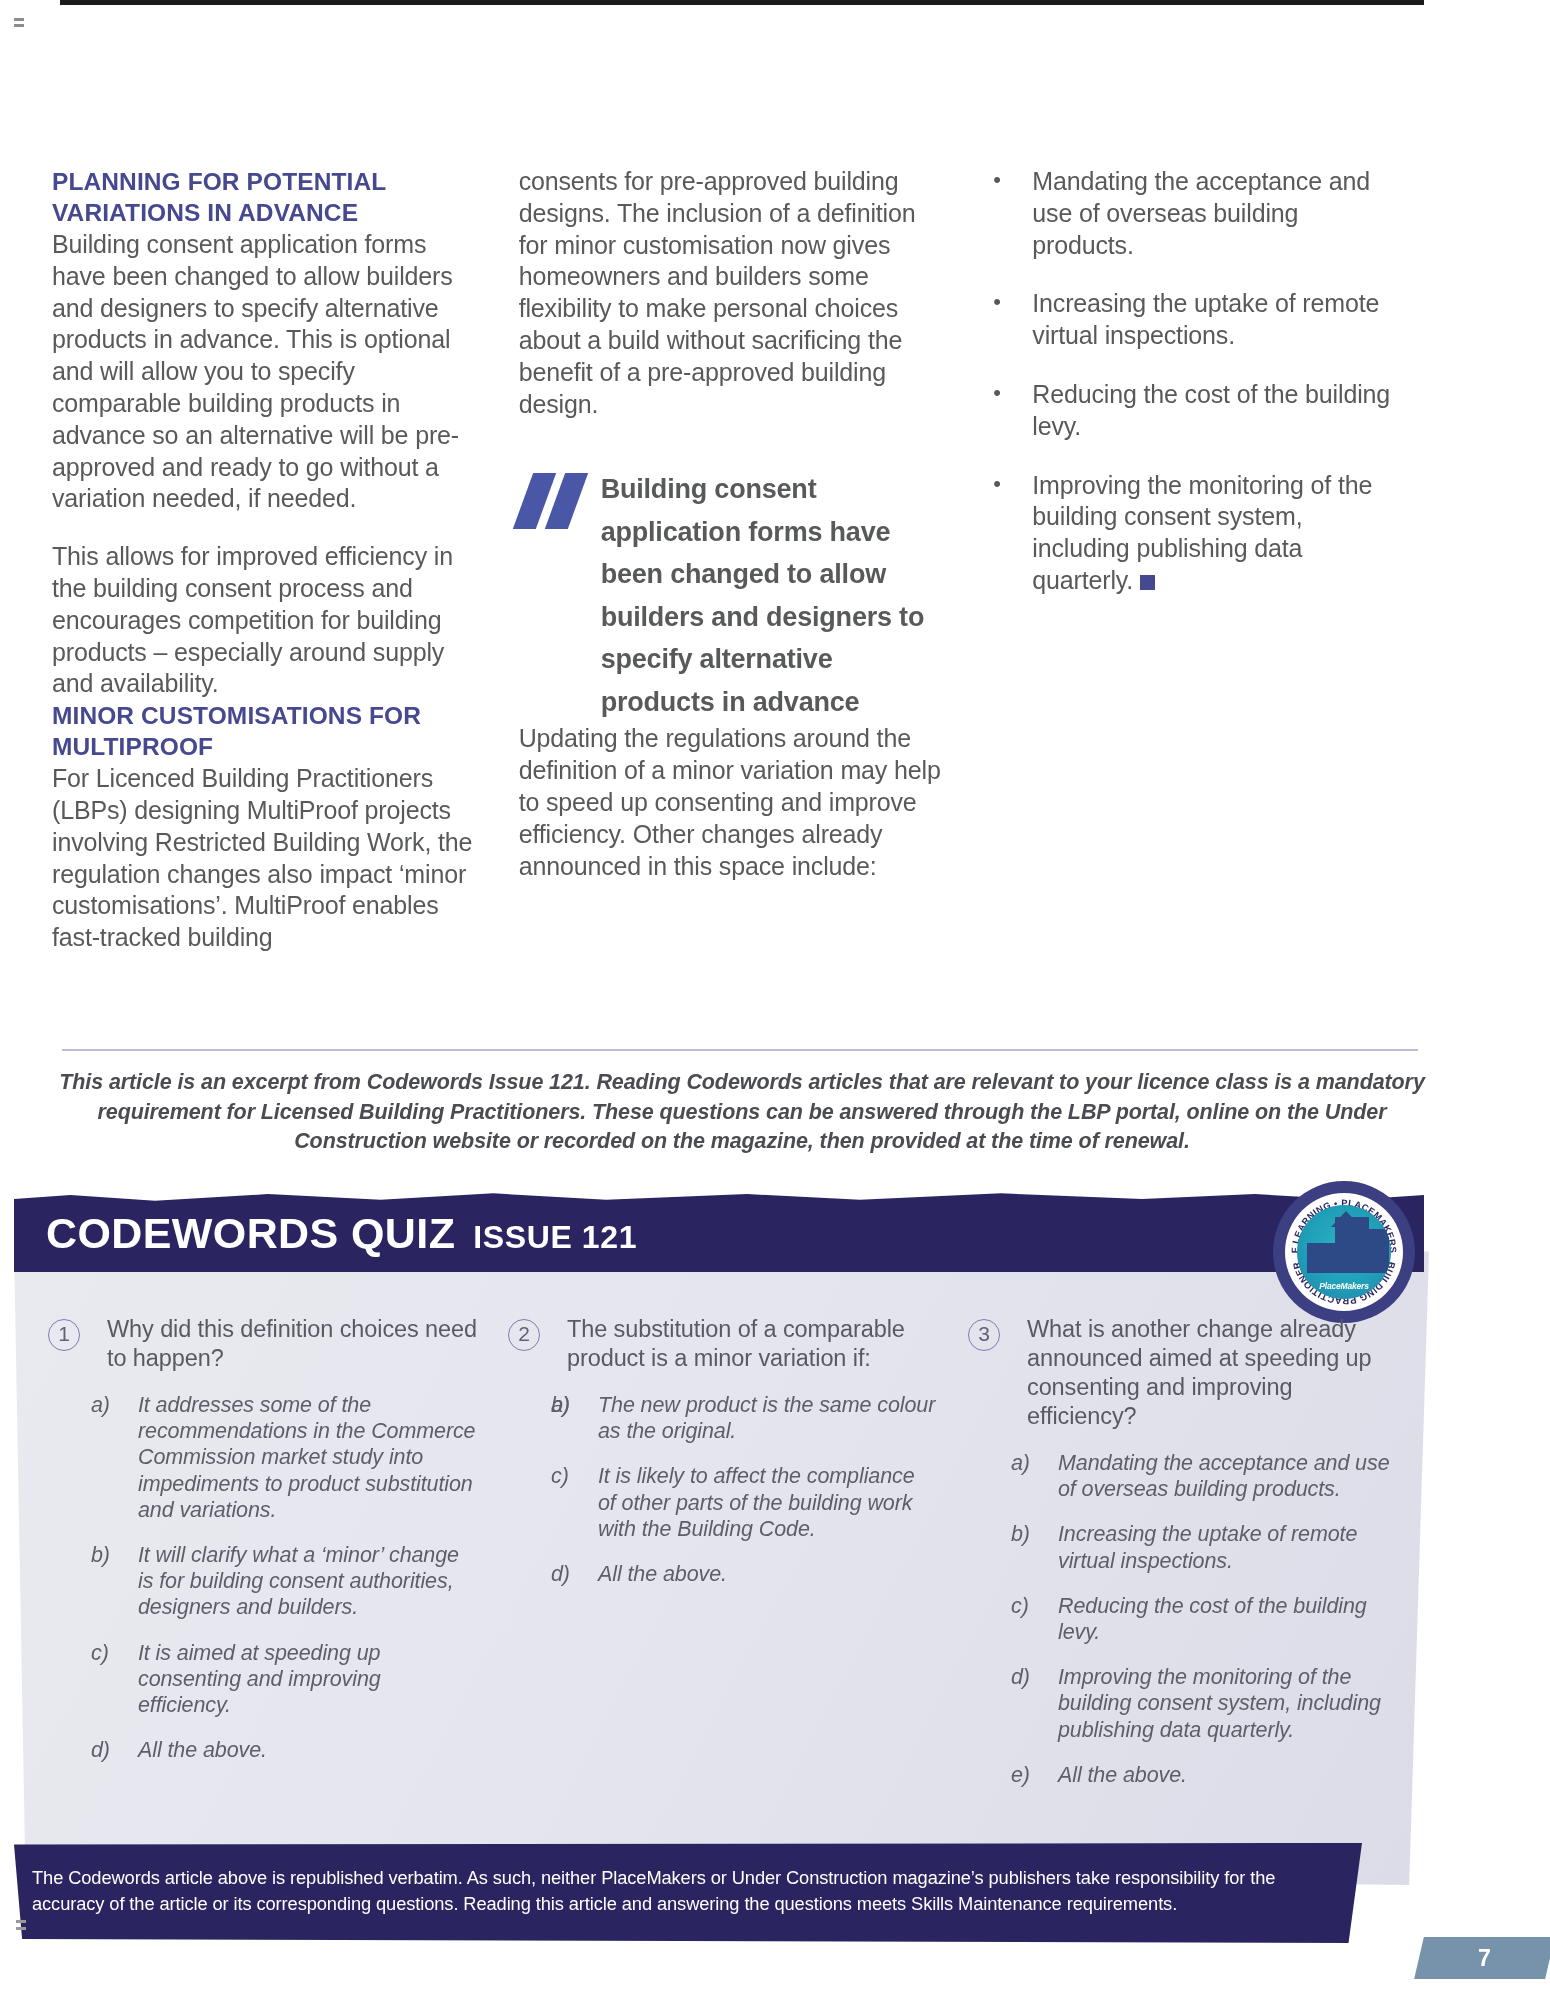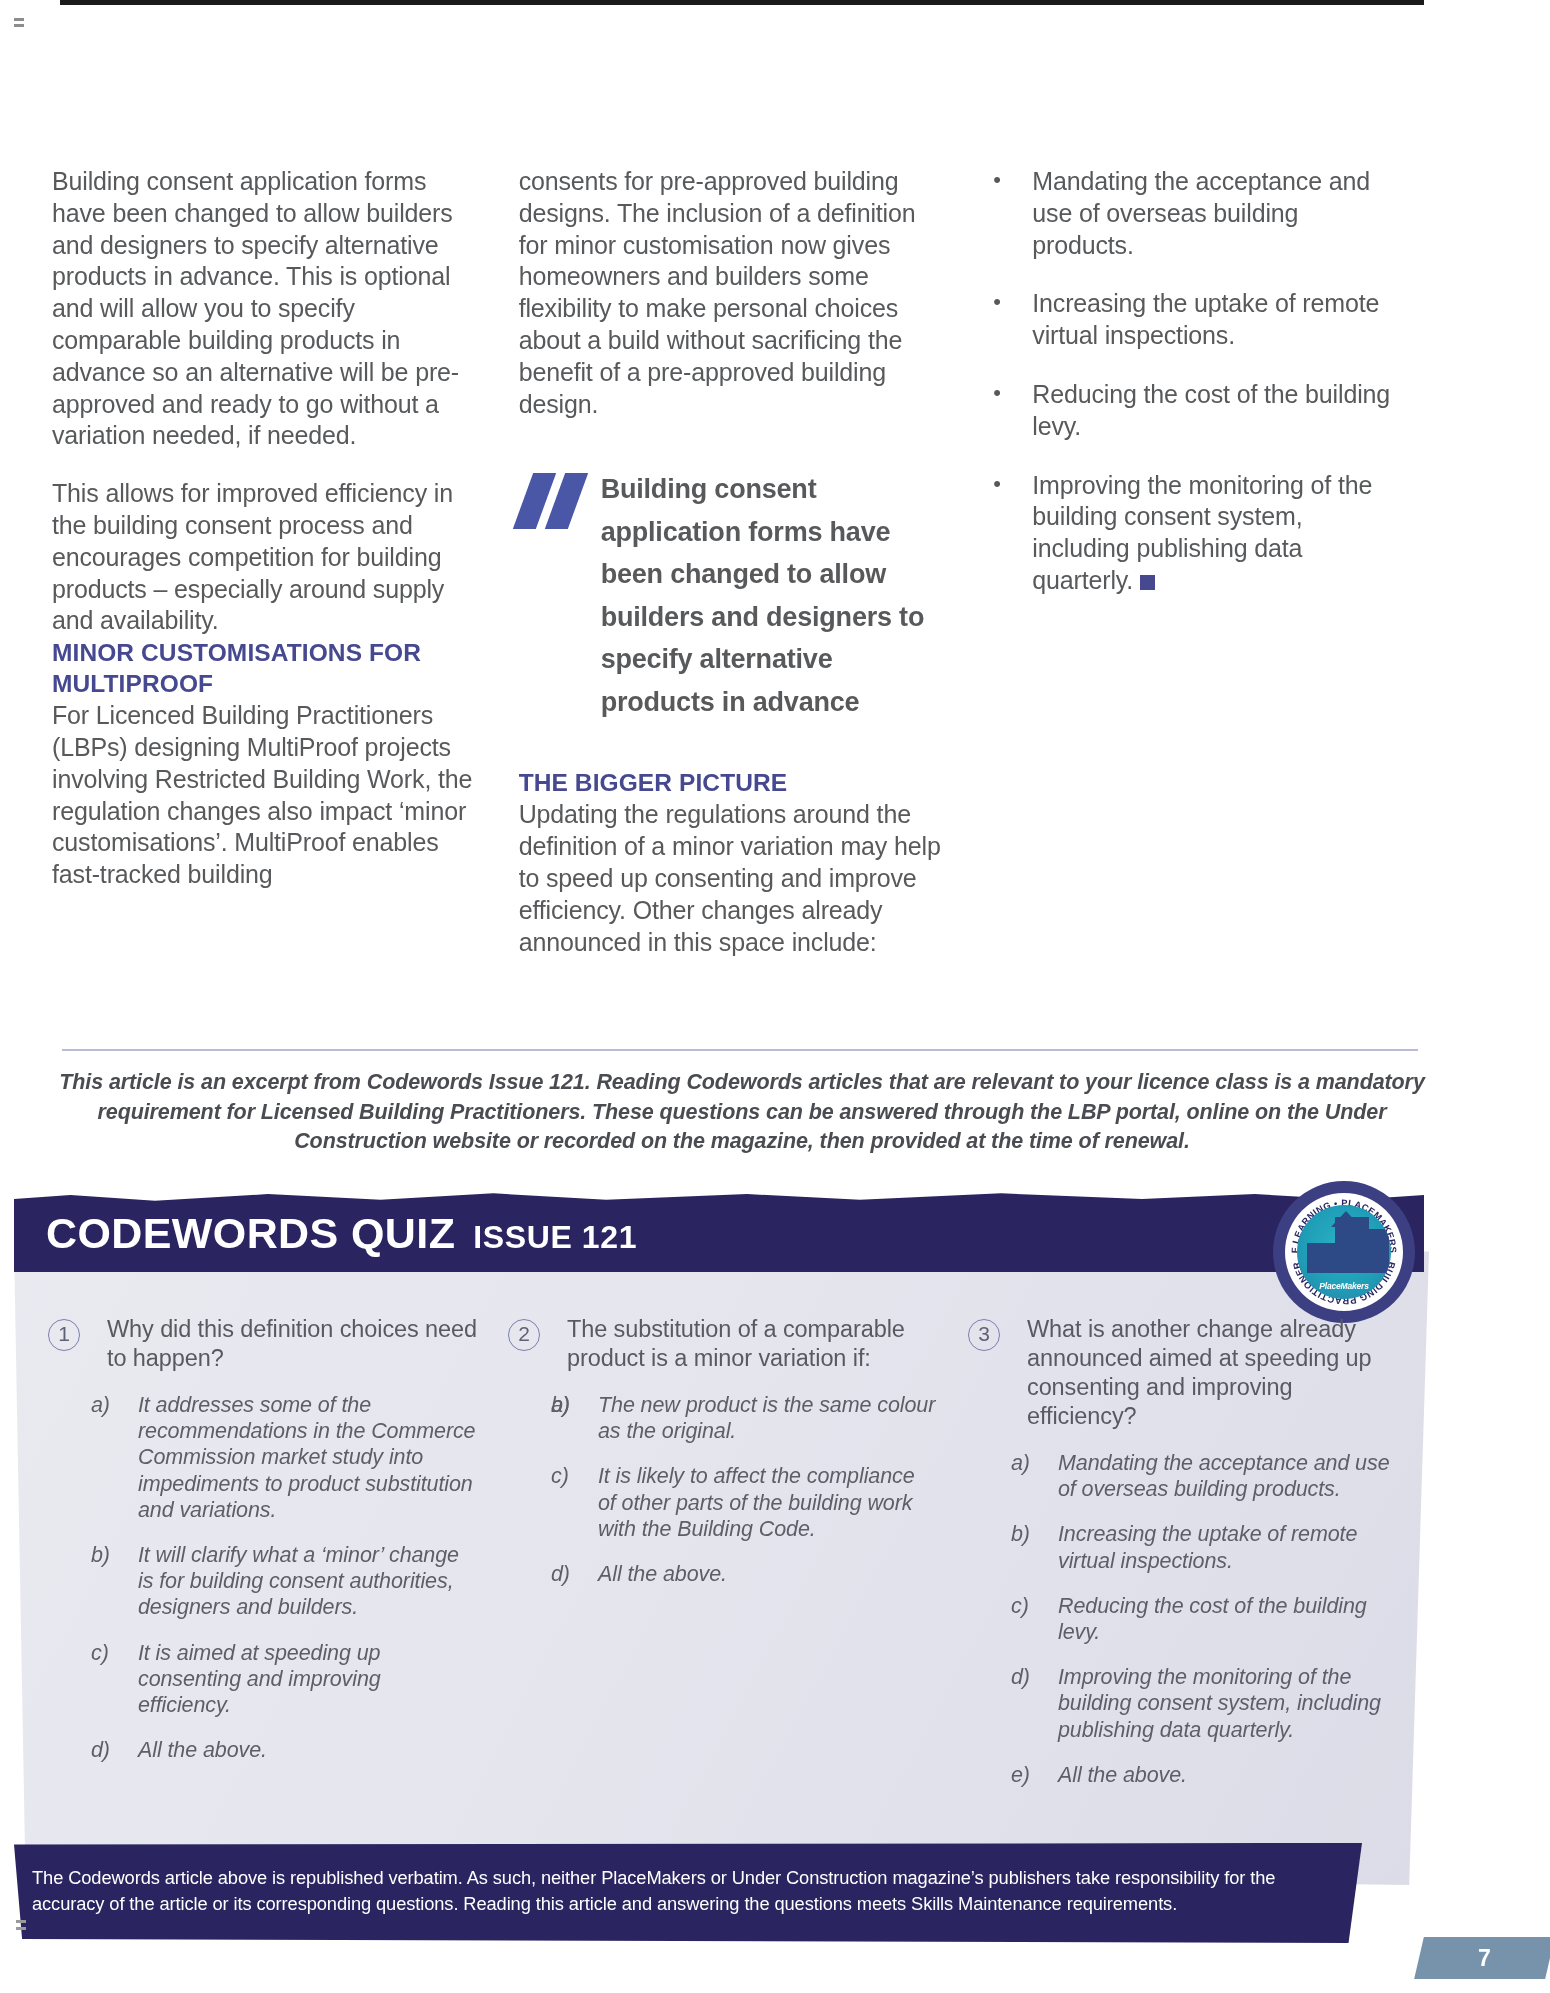--- a/index.html
+++ b/index.html
@@ -180,38 +180,38 @@
 </head>
 <body>
 
 <div class="top-rule"></div>
 <div class="top-mark"></div>
 <div class="top-mark2"></div>
 
 <div class="article">
 
   <div class="col c1">
+    <h3 class="sec">PLANNING FOR POTENTIAL VARIATIONS IN ADVANCE</h3>
     <p class="body">Building consent application forms have been changed to allow builders and designers to specify alternative products in advance. This is optional and will allow you to specify comparable building products in advance so an alternative will be pre-approved and ready to go without a variation needed, if needed.</p>
     <p class="body">This allows for improved efficiency in the building consent process and encourages competition for building products – especially around supply and availability.</p>
     <h3 class="sec gap-before">MINOR CUSTOMISATIONS FOR MULTIPROOF</h3>
     <p class="body">For Licenced Building Practitioners (LBPs) designing MultiProof projects involving Restricted Building Work, the regulation changes also impact ‘minor customisations’. MultiProof enables fast-tracked building</p>
   </div>
 
   <div class="col c2">
     <p class="body">consents for pre-approved building designs. The inclusion of a definition for minor customisation now gives homeowners and builders some flexibility to make personal choices about a build without sacrificing the benefit of a pre-approved building design.</p>
 
     <div class="pullquote">
       <span class="qmark">
           <i class="a"></i>
           <i class="b"></i>
         </span>
       <p>Building consent application forms have been changed to allow builders and designers to specify alternative products in advance</p>
     </div>
 
-    <h3 class="sec" style="margin-top:44px">THE BIGGER PICTURE</h3>
     <p class="body">Updating the regulations around the definition of a minor variation may help to speed up consenting and improve efficiency. Other changes already announced in this space include:</p>
   </div>
 
   <div class="col c3">
     <ul class="bl">
       <li>Mandating the acceptance and use of overseas building products.</li>
       <li>Increasing the uptake of remote virtual inspections.</li>
       <li>Reducing the cost of the building levy.</li>
       <li><span>Improving the monitoring of the building consent system, including publishing data quarterly.</span><span class="endmark"></span></li>
     </ul>

